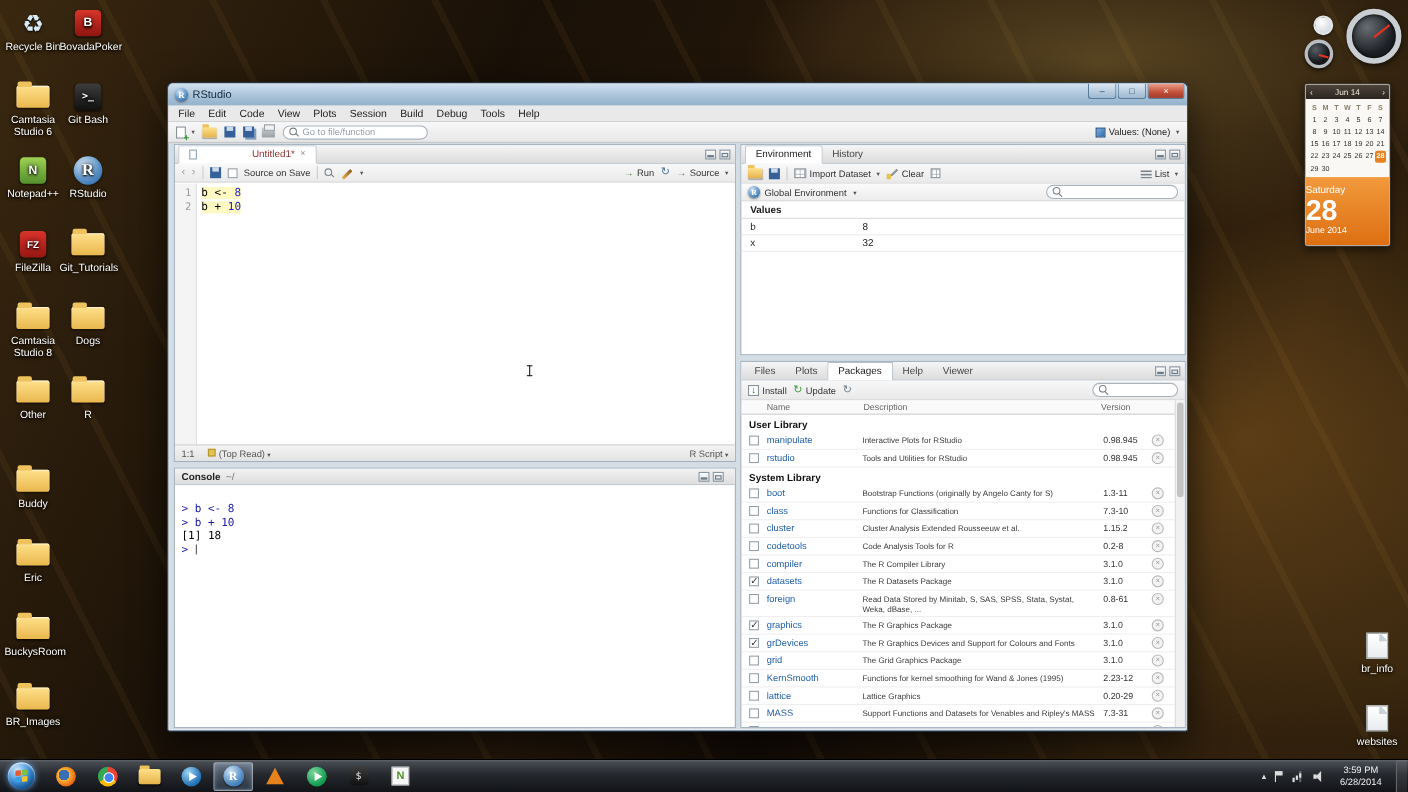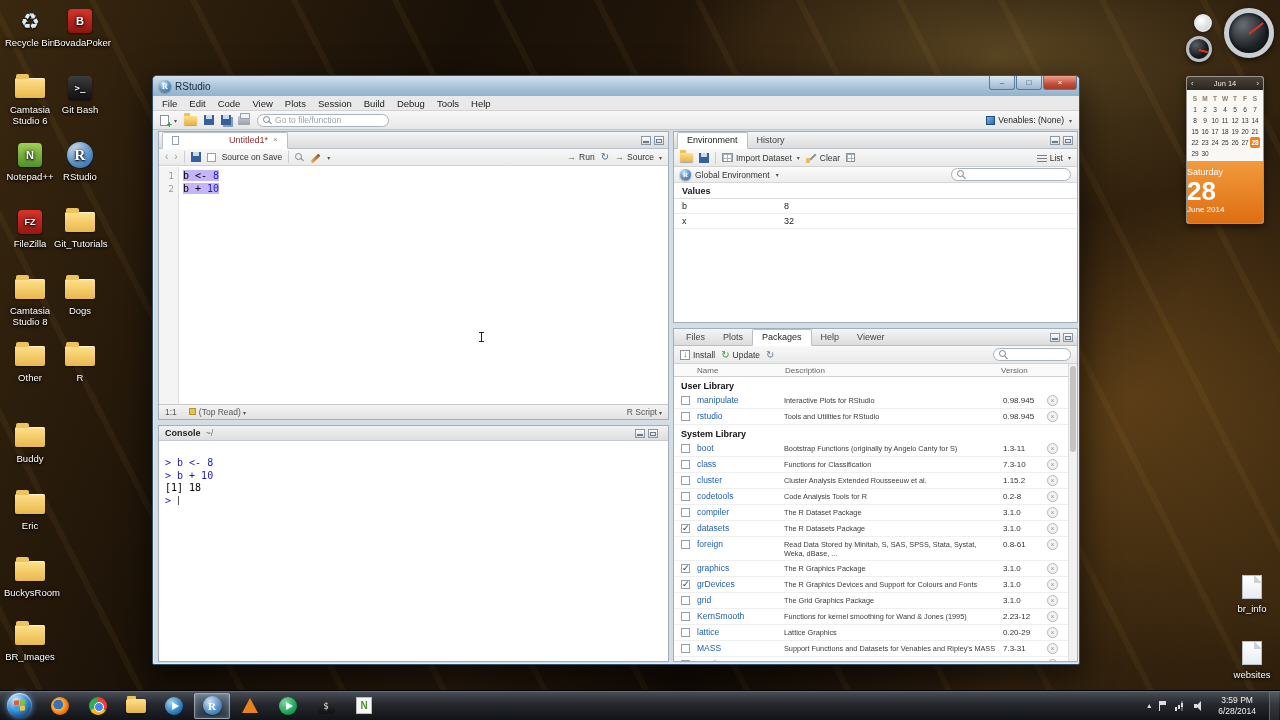--- a/index.html
+++ b/index.html
@@ -126,21 +126,21 @@
   .cb.on::after{content:"\2713";position:absolute;left:0;top:-2px;font-size:9px;color:#333;}
   .i-wand{width:12px;height:11px;position:relative;display:inline-block;}
   .i-wand::before{content:"";position:absolute;width:11px;height:3px;background:linear-gradient(90deg,#e8b24a,#8a5a20);transform:rotate(-45deg);top:5px;left:0;border-radius:1px;}
   .runarrow{color:#4a7a3a;font-weight:bold;font-size:9px;}
   .rerun{color:#4a6f9a;font-size:10px;line-height:10px;}
 
   .code-area{position:absolute;top:35px;bottom:15px;left:0;right:0;display:flex;font-family:"DejaVu Sans Mono",monospace;font-size:10px;line-height:13px;background:#fff;}
   .gutter{width:20px;background:#f4f4f4;border-right:1px solid #dedede;color:#9b9b9b;text-align:right;padding:2px 4px 0 0;font-size:9.5px;}
   .code-lines{flex:1;padding:2px 0 0 4px;color:#000;}
   .cl-row{height:13px;white-space:pre;}
-  .cl-row .sel{background:#c4b5fd;}
+  .cl-row .sel{background:#fef9c3;}
   .tok-num{color:#1d1dc4;}
   .ibeam{position:absolute;left:322px;top:165px;width:1px;height:10px;background:#222;}
   .ibeam::before,.ibeam::after{content:"";position:absolute;left:-2px;width:5px;height:1px;background:#222;}
   .ibeam::before{top:0;} .ibeam::after{bottom:0;}
   .src-status{position:absolute;left:0;right:0;bottom:0;height:15px;background:linear-gradient(#f4f4f4,#e2e2e2);border-top:1px solid #c9c9c9;display:flex;align-items:center;gap:12px;padding:0 6px;font-size:8.5px;color:#555;}
   .scope-ico{width:7px;height:7px;background:#e5c34a;border:1px solid #b3952f;display:inline-block;margin-right:3px;}
   .src-status .right{margin-left:auto;}
 
   .console-header{height:15px;background:linear-gradient(#f2f2f2,#dedede);border-bottom:1px solid #c2c9d0;display:flex;align-items:center;gap:5px;padding:0 6px;font-size:9px;color:#222;}
   .console-title{font-weight:bold;}
@@ -445,21 +445,21 @@
       <span class="i-save" data-interactable="true"></span>
       <span class="i-save all" data-interactable="true"></span>
       <span class="i-print" data-interactable="true"></span>
       <span class="searchbox" data-interactable="true">
         <span class="mag" data-interactable="false"></span>
         <input data-interactable="true" placeholder="Go to file/function" style="">
       </span>
       <span class="spacer"></span>
       <span class="tool-group" data-interactable="true">
         <span class="i-cube" data-interactable="false"></span>
-        <span data-interactable="false">Venables: (None)</span>
+        <span data-interactable="false">Values: (None)</span>
         <span class="caret">▾</span>
       </span>
     </div>
 
     <div class="pane" id="pane-source" data-interactable="false">
       <div class="ptabs" data-interactable="false">
         <div class="ptab active" data-interactable="true">
           <span class="tabdoc" data-interactable="false"></span>
           <span class="src-tab-label" data-interactable="false">Untitled1*</span>
           <span class="tab-close" data-interactable="true">×</span>
@@ -658,21 +658,21 @@
           <div class="pkg-row" data-interactable="false">
             <span class="cb" data-interactable="true"></span>
             <a class="pkg-name" data-interactable="true">codetools</a>
             <span class="pkg-desc" data-interactable="false">Code Analysis Tools for R</span>
             <span class="pkg-ver" data-interactable="false">0.2-8</span>
             <span class="pkg-x" data-interactable="true">×</span>
           </div>
           <div class="pkg-row" data-interactable="false">
             <span class="cb" data-interactable="true"></span>
             <a class="pkg-name" data-interactable="true">compiler</a>
-            <span class="pkg-desc" data-interactable="false">The R Dataset Package</span>
+            <span class="pkg-desc" data-interactable="false">The R Compiler Library</span>
             <span class="pkg-ver" data-interactable="false">3.1.0</span>
             <span class="pkg-x" data-interactable="true">×</span>
           </div>
           <div class="pkg-row" data-interactable="false">
             <span class="cb on" data-interactable="true"></span>
             <a class="pkg-name" data-interactable="true">datasets</a>
             <span class="pkg-desc" data-interactable="false">The R Datasets Package</span>
             <span class="pkg-ver" data-interactable="false">3.1.0</span>
             <span class="pkg-x" data-interactable="true">×</span>
           </div>

